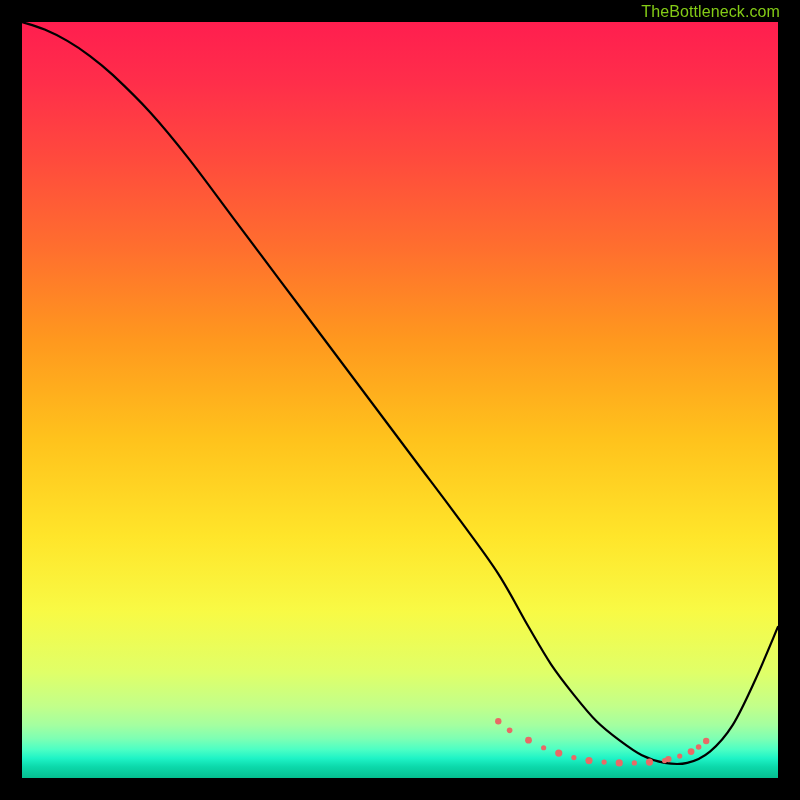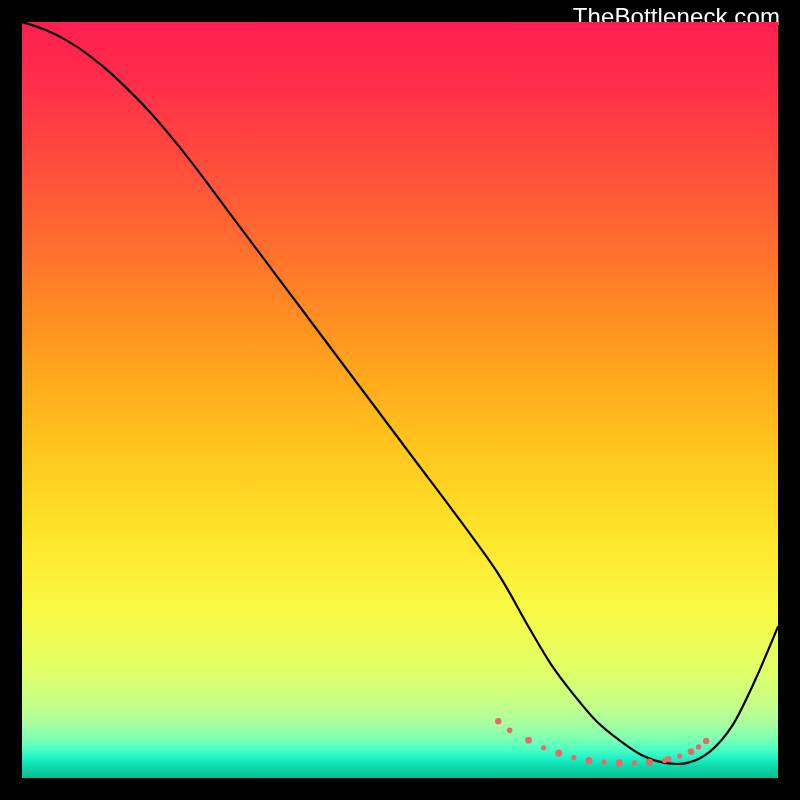--- a/index.html
+++ b/index.html
@@ -24,22 +24,22 @@
     top: 22px;
     left: 22px;
     width: 756px;
     height: 756px;
     overflow: hidden;
   }
   .watermark {
     position: absolute;
     top: 3px;
     right: 20px;
-    color: #ffffff;
-    font-size: 24px;
+    color: #84cc16;
+    font-size: 16px;
     font-weight: 500;
     letter-spacing: 0.1px;
     user-select: none;
   }
   svg {
     display: block;
   }
 </style>
 </head>
 <body>

